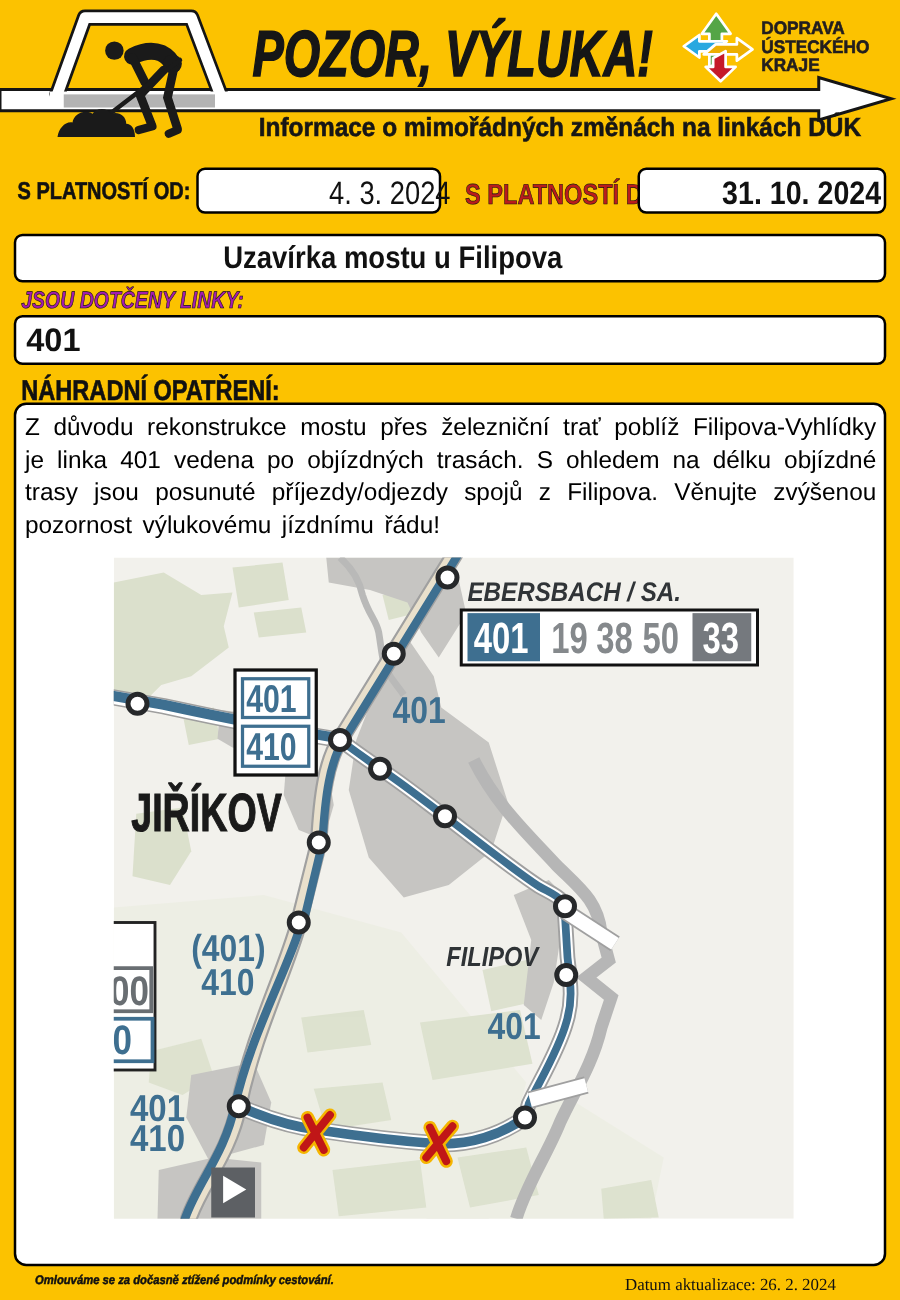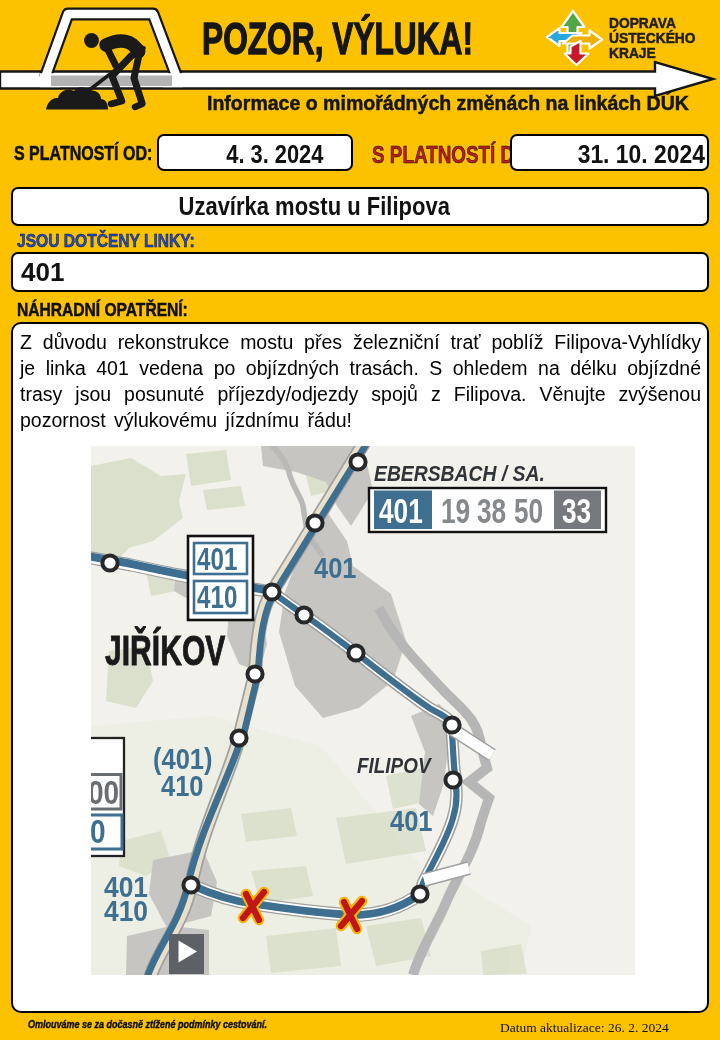--- a/index.html
+++ b/index.html
@@ -40,45 +40,45 @@
   </g>
 
   <g stroke="#fff" stroke-width="2.2" stroke-linejoin="round">
     <polygon points="573,11 584.5,27 577.5,27 577.5,48 567.5,54 567.5,27 561.5,27" fill="#54a546"></polygon>
     <polygon points="547,37 559.5,28 559.5,33 581.5,33 572,41 559.5,41 559.5,46" fill="#29a8e0"></polygon>
     <polygon points="602,39.5 589.5,48.5 589.5,43.5 563,43.5 572.5,35.5 589.5,35.5 589.5,30.5" fill="#edaf00"></polygon>
     <polygon points="576.5,65 564.5,53.5 570.5,53.5 570.5,46.5 580.5,41 580.5,53.5 588.5,53.5" fill="#c51a29"></polygon>
   </g>
 </svg>
 
-<div class="abs" style="left:202px;top:14px;font-weight:bold;font-size:44px;color:#161616;"><span class="cond" style="transform:scaleX(0.72);letter-spacing:0px;-webkit-text-stroke:1.3px #161616;">POZOR, VÝLUKA!</span></div>
+<div class="abs" style="left:202px;top:14px;font-weight:bold;font-size:52px;color:#161616;font-style:italic;"><span class="cond" style="transform:scaleX(0.72);letter-spacing:0px;-webkit-text-stroke:1.3px #161616;">POZOR, VÝLUKA!</span></div>
 
 <div class="abs" style="left:207px;top:91px;font-weight:bold;font-size:21px;color:#161616;"><span class="cond" style="transform:scaleX(0.93);-webkit-text-stroke:0.5px #161616;">Informace o mimořádných změnách na linkách DÚK</span></div>
 
 <div class="abs" style="left:609px;top:16px;font-weight:bold;font-size:14.5px;line-height:15px;color:#221e1f;"><span class="cond" style="transform:scaleX(0.95);-webkit-text-stroke:0.5px #221e1f;">DOPRAVA<br>ÚSTECKÉHO<br>KRAJE</span></div>
 
 <div class="abs" style="left:14px;top:142px;font-weight:bold;font-size:19.5px;color:#111;"><span class="cond" style="-webkit-text-stroke:0.5px #111;">S PLATNOSTÍ OD:</span></div>
 
 <div class="whitebox" style="left:157px;top:134px;width:196px;height:37px;"></div>
-<div class="abs" style="left:157px;top:139px;width:236px;text-align:center;font-weight:bold;font-size:26px;color:#111;"><span style="display:inline-block;transform:scaleX(0.84);">4. 3. 2024</span></div>
+<div class="abs" style="left:157px;top:139px;width:236px;text-align:center;font-weight:normal;font-size:26px;color:#111;padding-left:37px;"><span style="display:inline-block;transform:scaleX(0.84);">4. 3. 2024</span></div>
 
 <div class="abs" style="left:372px;top:142px;font-weight:bold;font-size:23px;color:#b91c1c;"><span class="cond" style="-webkit-text-stroke:0.5px #111;">S PLATNOSTÍ D0:</span></div>
 
 <div class="whitebox" style="left:510px;top:134px;width:199px;height:37px;"></div>
 <div class="abs" style="left:510px;top:139px;width:199px;text-align:center;font-weight:bold;font-size:26px;color:#111;padding-left:32px;"><span style="display:inline-block;transform:scaleX(0.88);">31. 10. 2024</span></div>
 
 <div class="whitebox" style="left:11px;top:187px;width:698px;height:39px;"></div>
 <div class="abs" style="left:11px;top:192px;width:606px;text-align:center;font-weight:bold;font-size:25px;color:#111;"><span style="display:inline-block;transform:scaleX(0.88);">Uzavírka mostu u Filipova</span></div>
 
-<div class="abs" style="left:17px;top:230px;font-weight:bold;font-size:19px;color:#1d4ed8;"><span class="cond" style="-webkit-text-stroke:0.5px #111;">JSOU DOTČENY LINKY:</span></div>
+<div class="abs" style="left:17px;top:230px;font-weight:bold;font-size:19px;color:#a21caf;font-style:italic;"><span class="cond" style="-webkit-text-stroke:0.5px #111;">JSOU DOTČENY LINKY:</span></div>
 
 <div class="whitebox" style="left:11px;top:252px;width:698px;height:40px;"></div>
 <div class="abs" style="left:21px;top:257px;font-weight:bold;font-size:26px;color:#111;">401</div>
 
-<div class="abs" style="left:17px;top:299px;font-weight:bold;font-size:19px;color:#111;"><span class="cond" style="-webkit-text-stroke:0.5px #111;">NÁHRADNÍ OPATŘENÍ:</span></div>
+<div class="abs" style="left:17px;top:299px;font-weight:bold;font-size:23px;color:#111;"><span class="cond" style="-webkit-text-stroke:0.5px #111;">NÁHRADNÍ OPATŘENÍ:</span></div>
 
 <div class="whitebox" style="left:11px;top:322px;width:698px;height:691px;border-radius:10px;"></div>
 
 <div class="abs" style="left:20px;top:329px;width:681px;font-size:19.5px;line-height:26px;color:#000;text-align:justify;word-spacing:3px;">Z&nbsp;důvodu rekonstrukce mostu přes železniční trať poblíž Filipova-Vyhlídky je linka 401 vedena po objízdných trasách. S&nbsp;ohledem na délku objízdné trasy jsou posunuté příjezdy/odjezdy spojů z&nbsp;Filipova. Věnujte zvýšenou pozornost <span style="white-space:nowrap">výlukovému jízdnímu</span> řádu!</div>
 
 <svg id="map" class="abs" style="left:91px;top:446px;" width="544" height="529" viewBox="0 0 544 529">
 
   <rect width="544" height="529" fill="#f2f1ec"></rect>
 
   <path d="M0,280 L120,270 L230,300 L330,420 L300,529 L0,529 Z" fill="#edeee4"></path>

